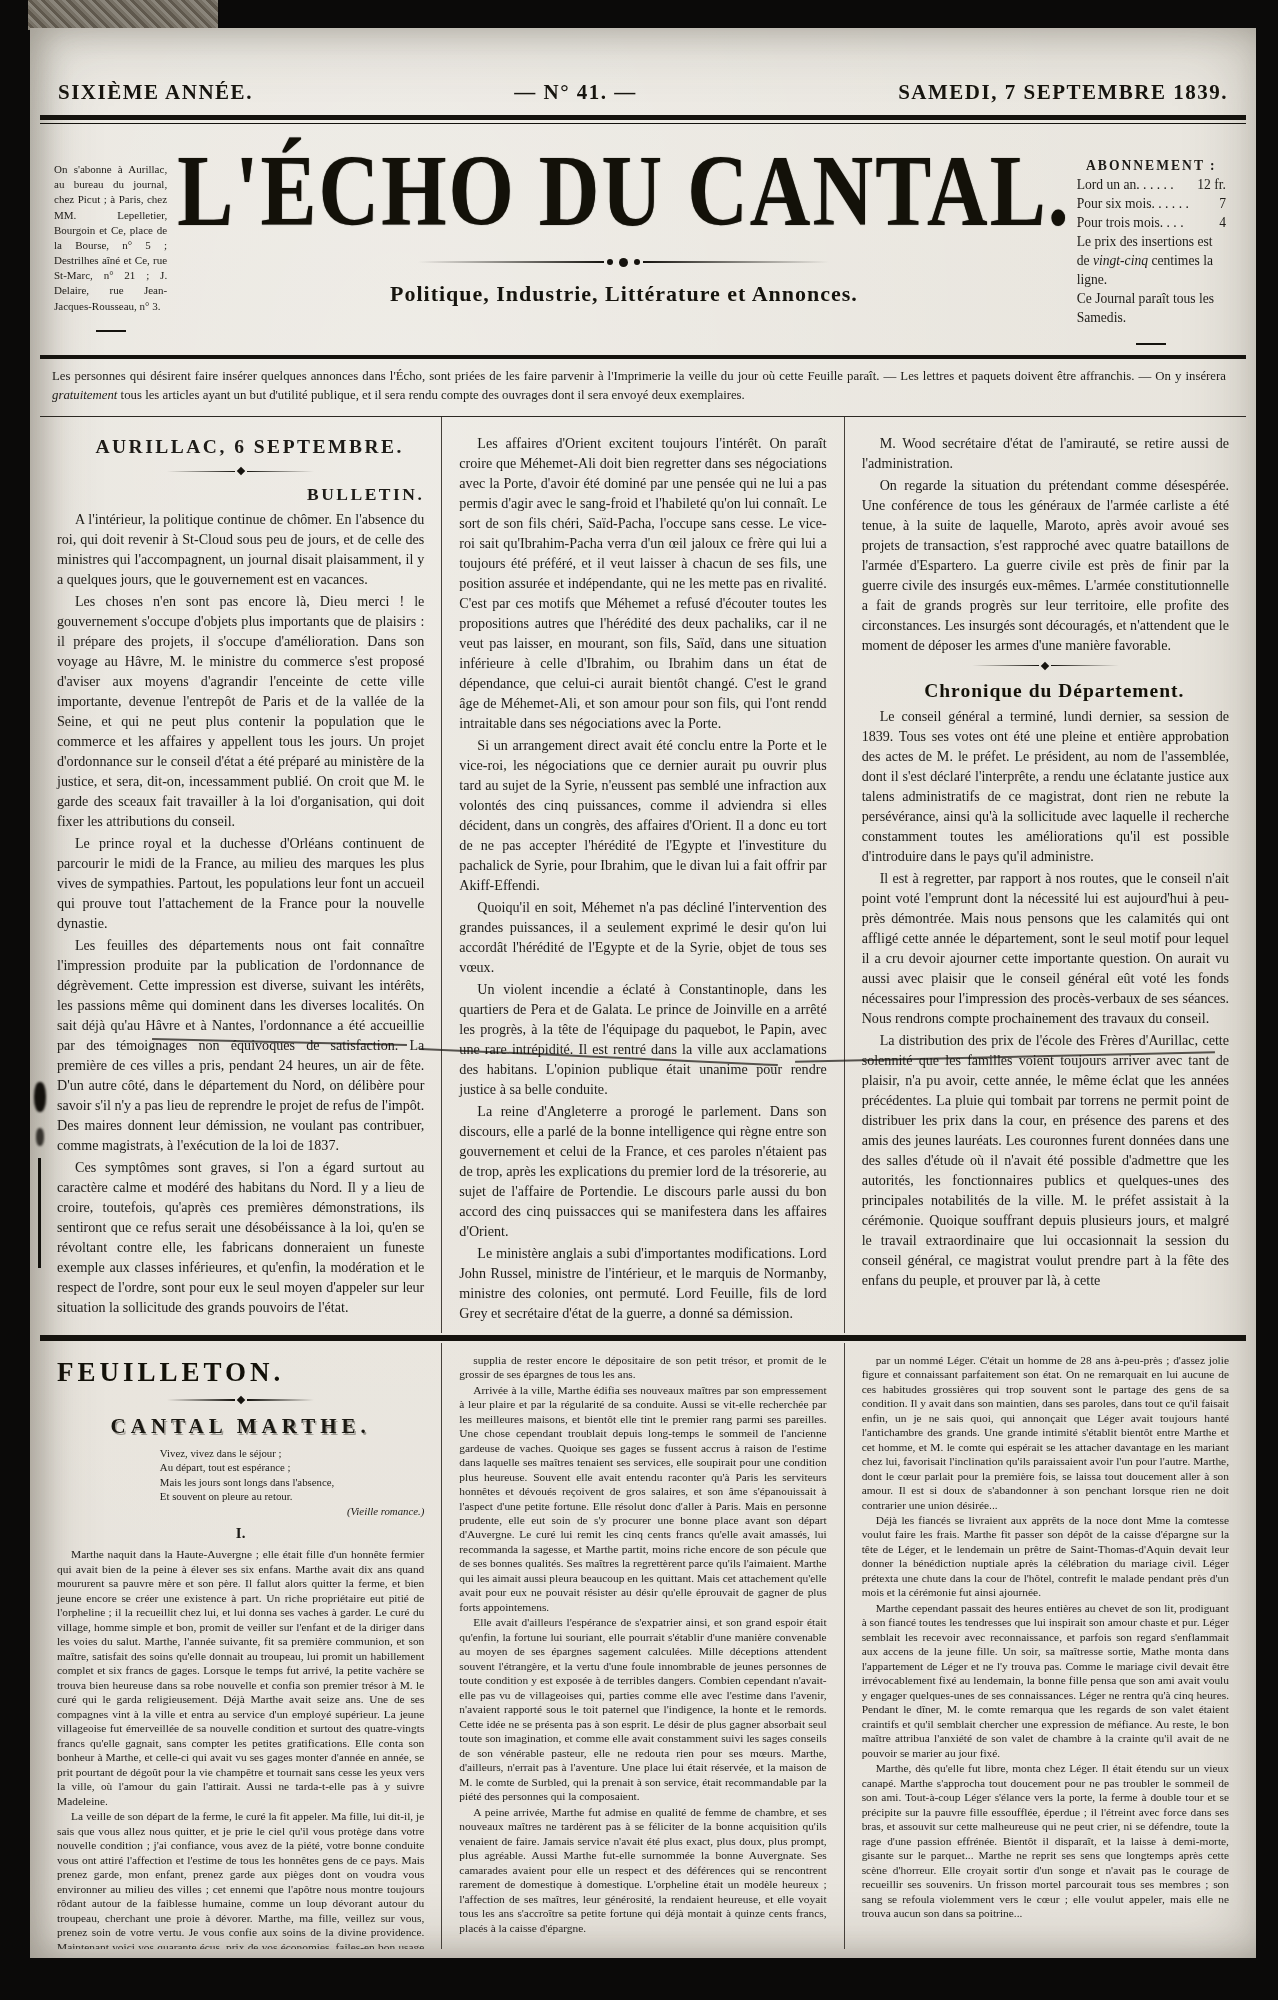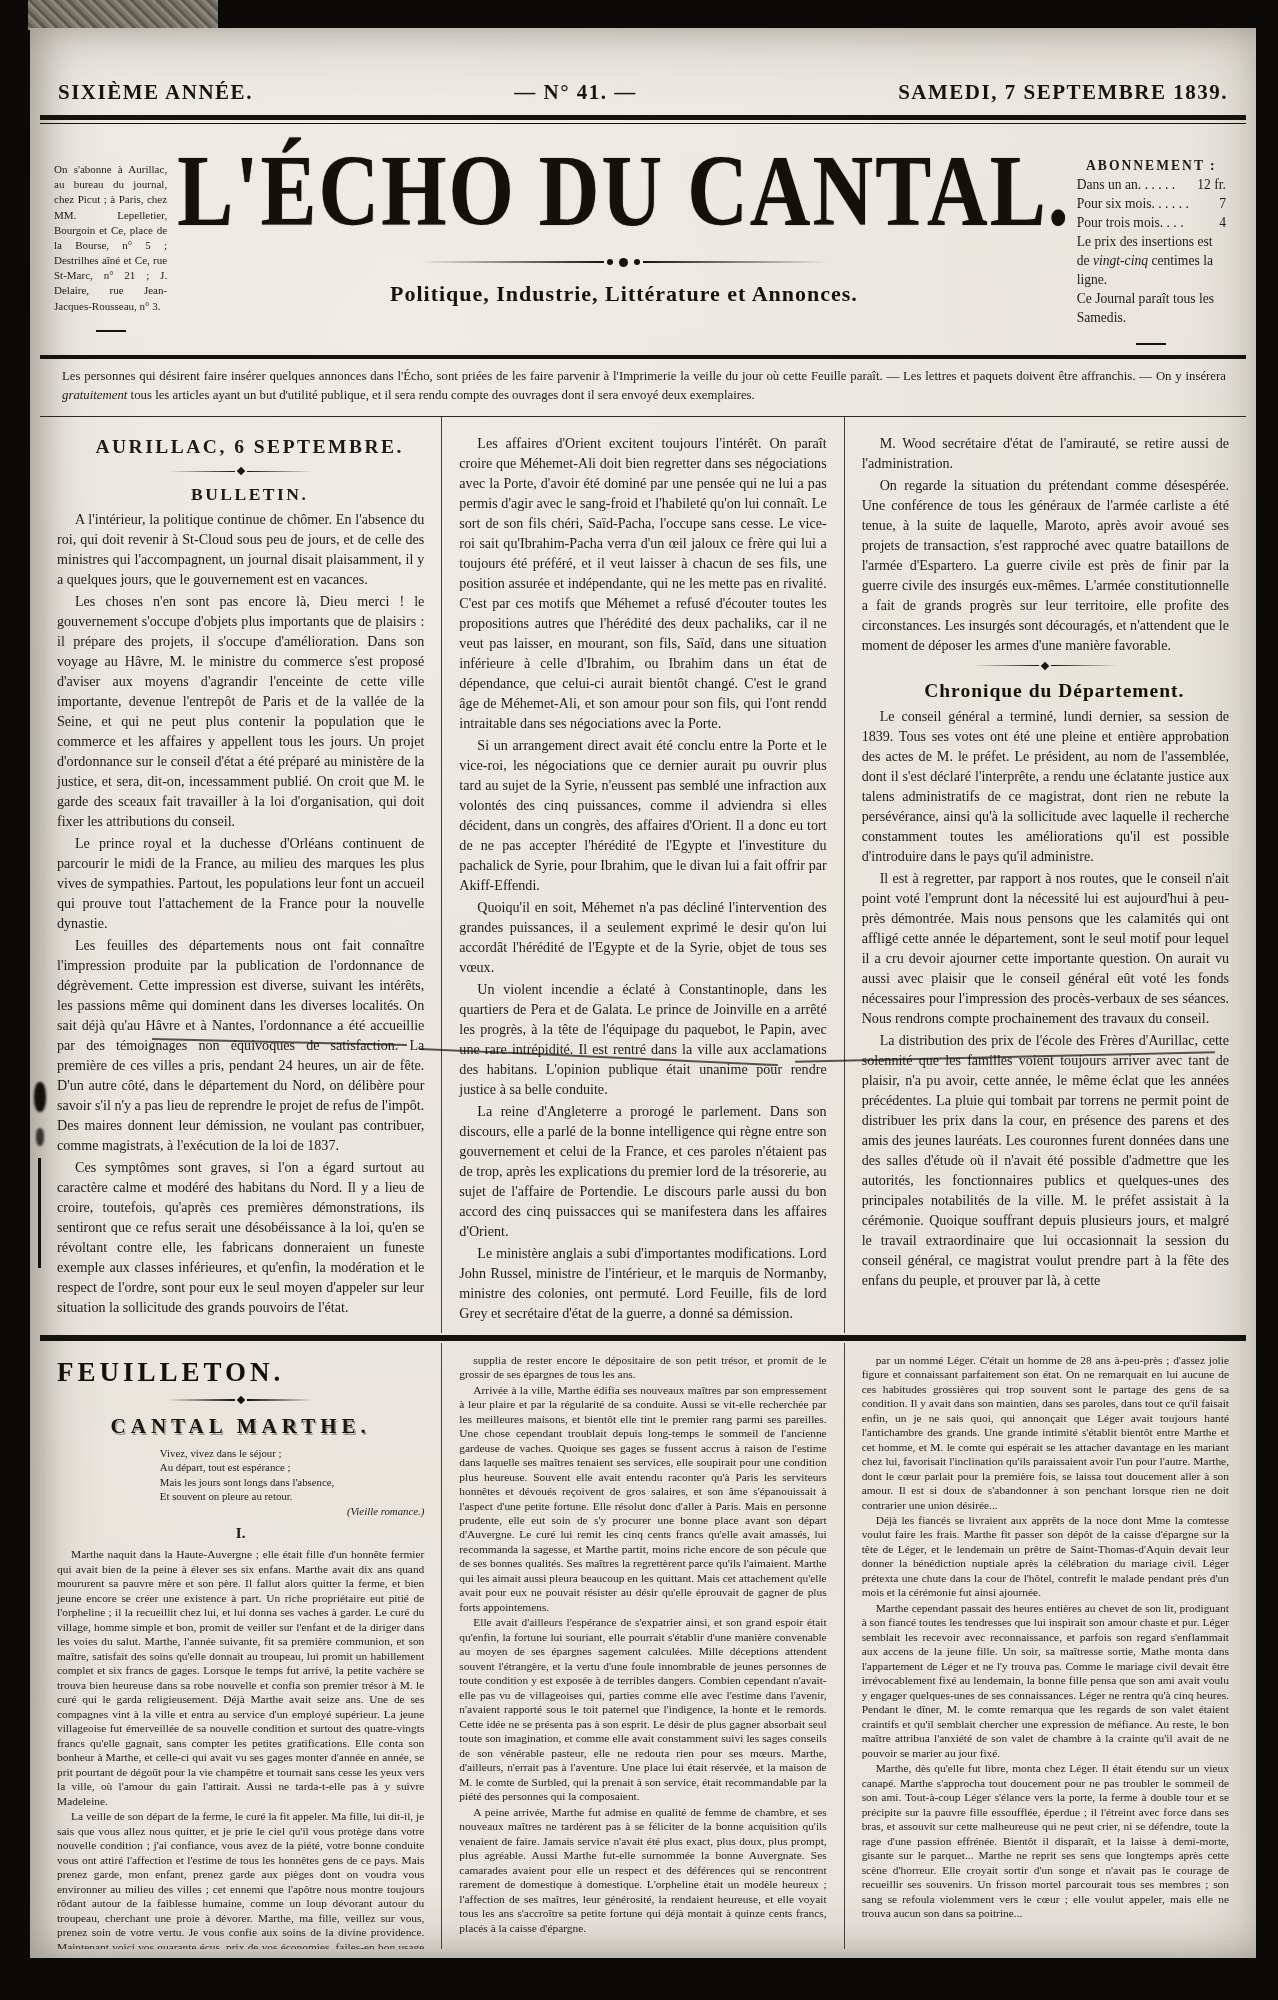--- a/index.html
+++ b/index.html
@@ -48,30 +48,30 @@
   .orn::after  { background:linear-gradient(90deg, #15130e, rgba(21,19,14,0)); }
   .orn-dot { width:6px; height:6px; border-radius:50%; background:#15130e; margin:0 3px; }
   .orn-dot.big { width:9px; height:9px; }
   .subtitle { font-weight:bold; font-size:22px; letter-spacing:1px; margin-top:14px; color:#16140e; }
   .abo-box { width:330px; font-size:13.6px; line-height:1.4; padding:20px 16px 0 6px; }
   .abo-head { text-align:center; font-weight:bold; letter-spacing:2px; }
   .abo-line { display:flex; justify-content:space-between; }
   .dash-sep { width:30px; border-top:2px solid #15130e; margin:16px auto 0 auto; }
   
   .rule-thick { height:4px; background:#15130e; margin:10px 10px 0 10px; }
-  .notice { font-size:12.8px; line-height:1.5; text-align:justify; padding:8px 30px 8px 32px; }
+  .notice { font-size:12.8px; line-height:1.5; text-align:justify; padding:8px 30px 8px 22px; }
   .rule-thin { height:1px; background:#2c2923; margin:2px 10px 0 10px; }
   
   .main-cols { display:flex; height:916px; overflow:hidden; margin:0 10px;font-family:Liberation Serif, serif; }
   .col { flex:1; padding:16px 17px 0 17px; font-size:14.1px; line-height:1.42; text-align:justify; }
   .col + .col { border-left:1px solid #45403a; }
   .col p { margin:0 0 2px 0; text-indent:18px; }
   p.no-indent { text-indent:0; }
   .dateline { text-align:center; font-weight:bold; font-size:19.5px; letter-spacing:2.5px; text-indent:0; margin:0; }
-  .head-sm { text-align:center; font-weight:bold; font-size:17.5px; letter-spacing:2.5px; margin:8px 0; text-indent:0; }
+  .head-sm { text-align:right; font-weight:bold; font-size:17.5px; letter-spacing:2.5px; margin:8px 0; text-indent:0; }
   .orn-sm { display:flex; align-items:center; justify-content:center; width:40%; margin:8px auto; }
   .orn-sm::before, .orn-sm::after { content:""; flex:1; height:1.5px; }
   .orn-sm::before { background:linear-gradient(90deg, rgba(21,19,14,0), #15130e); }
   .orn-sm::after  { background:linear-gradient(90deg, #15130e, rgba(21,19,14,0)); }
   .orn-sm .diamond { width:6px; height:6px; background:#15130e; transform:rotate(45deg); margin:0 3px; }
   .chron-head { text-align:center; font-weight:bold; font-size:19.5px; letter-spacing:1px; margin:6px 0 8px 0; text-indent:0; color:#141209; }
   
   .feu-sep { height:6px; background:#15130e; margin:2px 10px; }
   .feu-cols { display:flex; height:606px; overflow:hidden; margin:0 10px; }
   .feu-col { flex:1; padding:10px 17px 0 17px; font-size:11.4px; line-height:1.27; text-align:justify; }
@@ -118,21 +118,21 @@
       <div class="orn">
         <span class="orn-dot"></span>
           <span class="orn-dot big"></span>
           <span class="orn-dot"></span>
       </div>
       <div class="subtitle">Politique, Industrie, Littérature et Annonces.</div>
     </div>
     <div class="abo-box">
       <div class="abo-head">ABONNEMENT :</div>
       <div class="abo-line">
-        <span>Dans un an. . . . . .</span>
+        <span>Lord un an. . . . . .</span>
         <span>12 fr.</span>
       </div>
       <div class="abo-line">
         <span>Pour six mois. . . . . .</span>
         <span>7</span>
       </div>
       <div class="abo-line">
         <span>Pour trois mois. . . .</span>
         <span>4</span>
       </div>

